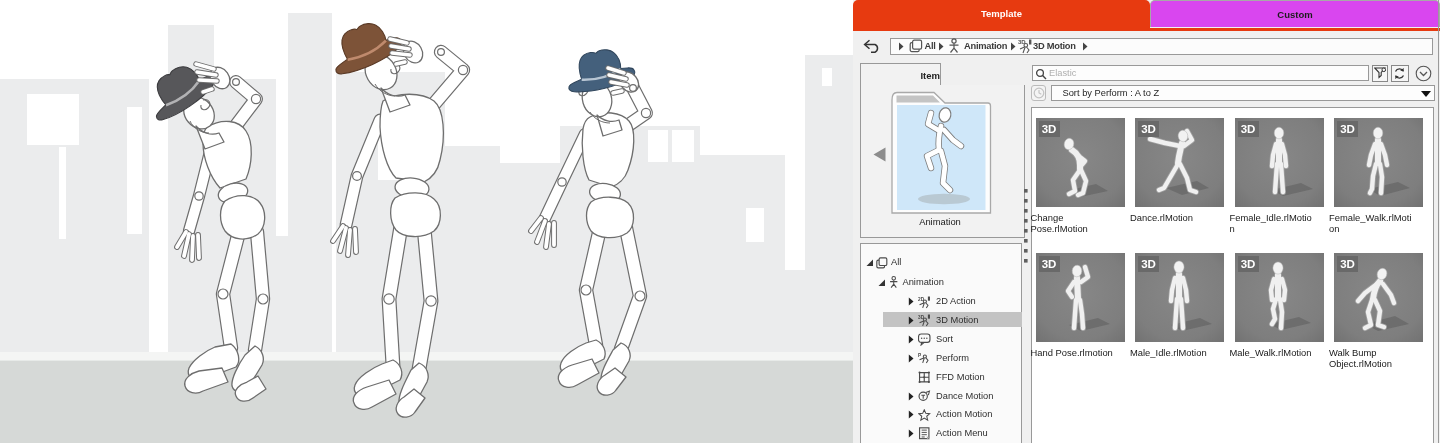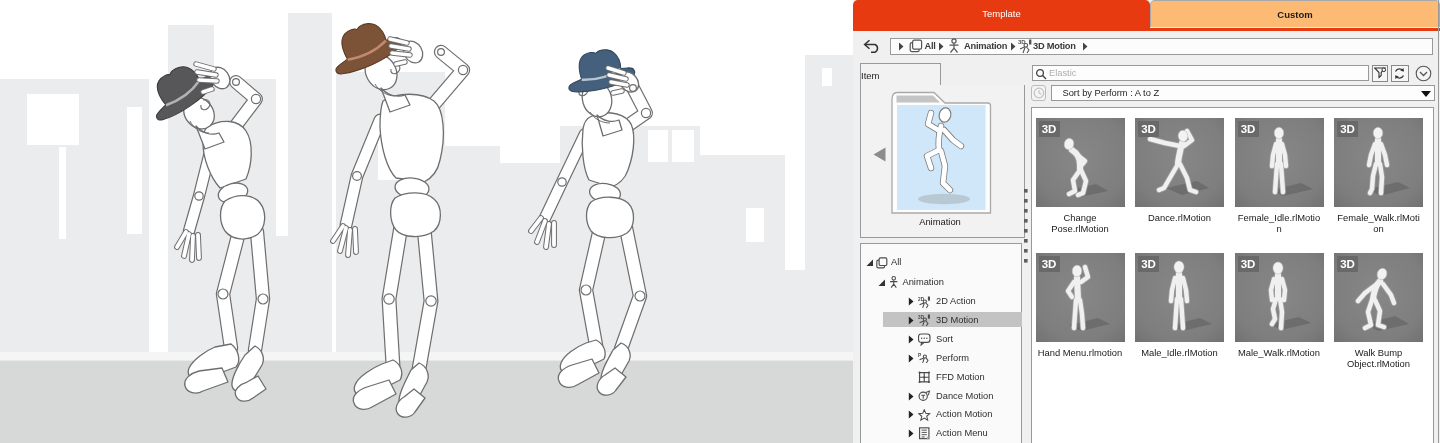--- a/index.html
+++ b/index.html
@@ -1,43 +1,43 @@
 <!DOCTYPE html>
 <html><head><meta charset="utf-8">
 <style>
 html,body{margin:0;padding:0;width:1440px;height:443px;overflow:hidden;background:#fff;
  font-family:"Liberation Sans",sans-serif;}
 .ab{position:absolute;}
 #panel{position:absolute;left:853px;top:0;width:587px;height:443px;background:#f0f0f0;}
 .tabT{position:absolute;left:0;top:0;width:297px;height:28px;background:#e73a10;border-radius:5px 5px 0 0;}
-.tabT span{position:absolute;left:0;right:0;top:7.5px;text-align:center;color:#fff;font-size:9.5px;font-weight:normal;}
-.tabC{position:absolute;left:297px;top:0;width:290px;height:27px;background:#fdba74;border:1px solid #a8a8a8;border-bottom:none;border-radius:5px 5px 0 0;box-sizing:border-box;}
+.tabT span{position:absolute;left:0;right:0;top:7.5px;text-align:center;color:#fff;font-size:9.5px;font-weight:bold;}
+.tabC{position:absolute;left:297px;top:0;width:290px;height:27px;background:#d946ef;border:1px solid #a8a8a8;border-bottom:none;border-radius:5px 5px 0 0;box-sizing:border-box;}
 .tabC span{position:absolute;left:0;right:0;top:7.5px;text-align:center;color:#1c1c1c;font-size:9.5px;font-weight:bold;}
 .redline{position:absolute;left:0;top:28px;width:587px;height:2.5px;background:#e73a10;}
 .bcbox{position:absolute;left:37px;top:37.5px;width:543px;height:17px;background:#fcfcfc;border:1px solid #999;box-sizing:border-box;}
 .bct{position:absolute;top:3.5px;font-size:9.3px;color:#3a3a3a;font-weight:bold;letter-spacing:-0.25px;}
 .itemtab{position:absolute;left:7px;top:63px;width:81px;height:23px;background:#f2f2f2;border:1px solid #999;box-sizing:border-box;}
 .packtab{position:absolute;left:87px;top:63px;width:85px;height:23px;background:#f2f2f2;border:1px solid #999;border-left:none;border-bottom:none;box-sizing:border-box;margin-top:44px;}
-.itemtab div,.packtab div{position:absolute;left:0;right:0;top:6px;text-align:left;font-size:9.5px;font-weight:normal;color:#222;}
+.itemtab div,.packtab div{position:absolute;left:0;right:0;top:6px;text-align:right;font-size:9.5px;font-weight:bold;color:#222;}
 .packtab div{color:#e8380d;}
 .folderbox{position:absolute;left:7px;top:85px;width:165px;height:153px;background:#f2f2f2;border:1px solid #999;border-top:none;box-sizing:border-box;}
 .treebox{position:absolute;left:7px;top:243px;width:162px;height:200px;background:#fafafa;border:1px solid #999;border-bottom:none;box-sizing:border-box;}
 .hl{position:absolute;left:1px;top:68px;width:160px;height:15px;background:#c3c3c3;}
 .trow{position:absolute;font-size:9.3px;color:#2e2e2e;white-space:nowrap;}
 .srchbox{position:absolute;left:179px;top:65px;width:337px;height:16px;background:#fdfdfd;border:1px solid #999;box-sizing:border-box;}
 .srchtxt{position:absolute;left:17px;top:2.5px;font-size:9.3px;color:#aeaeae;}
 .ibox{position:absolute;top:64.5px;width:16px;height:17px;background:#f6f6f6;border:1px solid #888;box-sizing:border-box;}
 .clockbox{position:absolute;left:178px;top:84.5px;width:15px;height:16px;background:#f4f4f4;border:1px solid #bbb;border-radius:3px;box-sizing:border-box;}
 .sortbox{position:absolute;left:197.5px;top:84.5px;width:384px;height:16.5px;background:#fdfdfd;border:1px solid #999;box-sizing:border-box;}
 .sorttxt{position:absolute;left:12px;top:3px;font-size:9.3px;color:#1e1e1e;}
 .gridbox{position:absolute;left:177.5px;top:107px;width:403.5px;height:336px;background:#fff;border:1px solid #999;border-bottom:none;box-sizing:border-box;}
 .thumb{position:absolute;width:89px;height:89px;}
 .badge{position:absolute;left:3px;top:3px;width:21px;height:15.5px;background:#696969;}
 .badge span{position:absolute;left:0;right:0;top:1.5px;text-align:center;color:#fff;font-weight:bold;font-size:11.5px;}
-.lbl{position:absolute;width:99px;text-align:center;font-size:9.4px;color:#1a1a1a;line-height:11px;}
+.lbl{position:absolute;width:99px;text-align:left;font-size:9.4px;color:#1a1a1a;line-height:11px;}
 </style></head>
 <body>
 
 <div class="ab" style="left:0;top:0;width:853px;height:443px;background:#fff;">
 <svg width="853" height="443" viewBox="0 0 853 443">
 <rect x="0" y="79" width="149" height="274" fill="#ebeced"></rect>
 <rect x="168" y="25" width="46" height="328" fill="#ebeced"></rect>
 <rect x="213" y="79" width="63" height="274" fill="#ebeced"></rect>
 <rect x="276" y="236" width="12" height="117" fill="#ebeced"></rect>
 <rect x="288" y="13" width="44" height="340" fill="#ebeced"></rect>
@@ -512,21 +512,21 @@
 <path d="M38 29 L32 38 L36 44" fill="none" stroke="#f0f0f0" stroke-width="4.4" stroke-linecap="round" stroke-linejoin="round"></path>
 <path d="M45 29 L52 24 L49 14" fill="none" stroke="#f0f0f0" stroke-width="4.4" stroke-linecap="round" stroke-linejoin="round"></path>
 <path d="M40 47 L39 61 L38 75" fill="none" stroke="#f0f0f0" stroke-width="4.4" stroke-linecap="round" stroke-linejoin="round"></path>
 <path d="M44 47 L46 61 L47 75" fill="none" stroke="#f0f0f0" stroke-width="4.4" stroke-linecap="round" stroke-linejoin="round"></path>
 <ellipse cx="41" cy="18" rx="4.8" ry="5.8" fill="#f2f2f2" stroke="#b5b5b5" stroke-width="0.5" transform="rotate(5 41 18)"></ellipse>
 </svg>
 <div class="badge">
         <span>3D</span>
       </div>
 </div>
-<div class="lbl" style="left:177.5px;top:346.5px">Hand Menu.rlmotion</div>
+<div class="lbl" style="left:177.5px;top:346.5px">Hand Pose.rlmotion</div>
 <div class="thumb" style="left:282px;top:253px">
 <svg width="89" height="89" viewBox="0 0 89 89">
 <rect width="89" height="89" fill="url(#tbg)"></rect>
 <path d="M36 72 L65 65 L77 71 L47 78 Z" fill="#5a5a5a" opacity="0.5"></path>
 <path d="M44 21 L44 45" fill="none" stroke="#a0a0a0" stroke-width="7.6" stroke-linecap="round" stroke-linejoin="round"></path>
 <path d="M40 25 L37 37 L36 48" fill="none" stroke="#a0a0a0" stroke-width="6.0" stroke-linecap="round" stroke-linejoin="round"></path>
 <path d="M48 25 L51 37 L52 48" fill="none" stroke="#a0a0a0" stroke-width="6.0" stroke-linecap="round" stroke-linejoin="round"></path>
 <path d="M42 46 L41 60 L40 75" fill="none" stroke="#a0a0a0" stroke-width="6.0" stroke-linecap="round" stroke-linejoin="round"></path>
 <path d="M46 46 L47 60 L48 75" fill="none" stroke="#a0a0a0" stroke-width="6.0" stroke-linecap="round" stroke-linejoin="round"></path>
 <path d="M44 21 L44 45" fill="none" stroke="#f0f0f0" stroke-width="6.0" stroke-linecap="round" stroke-linejoin="round"></path>

